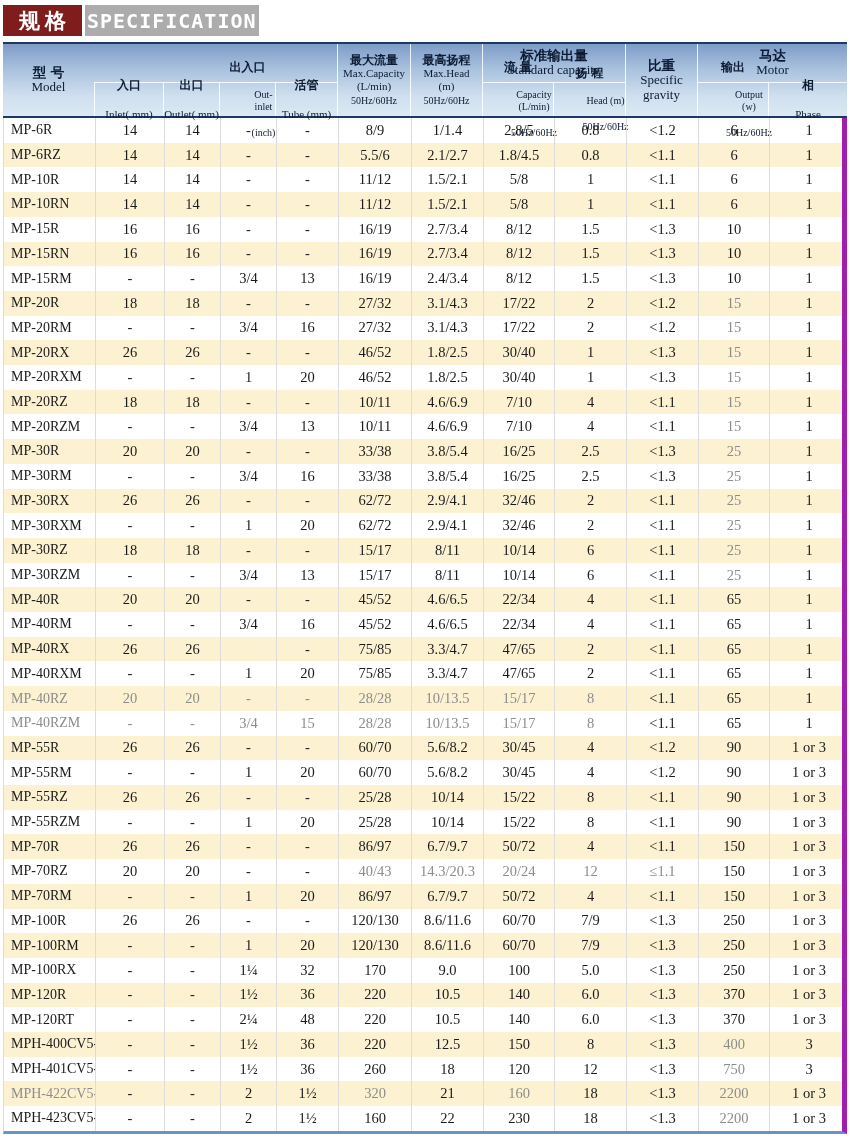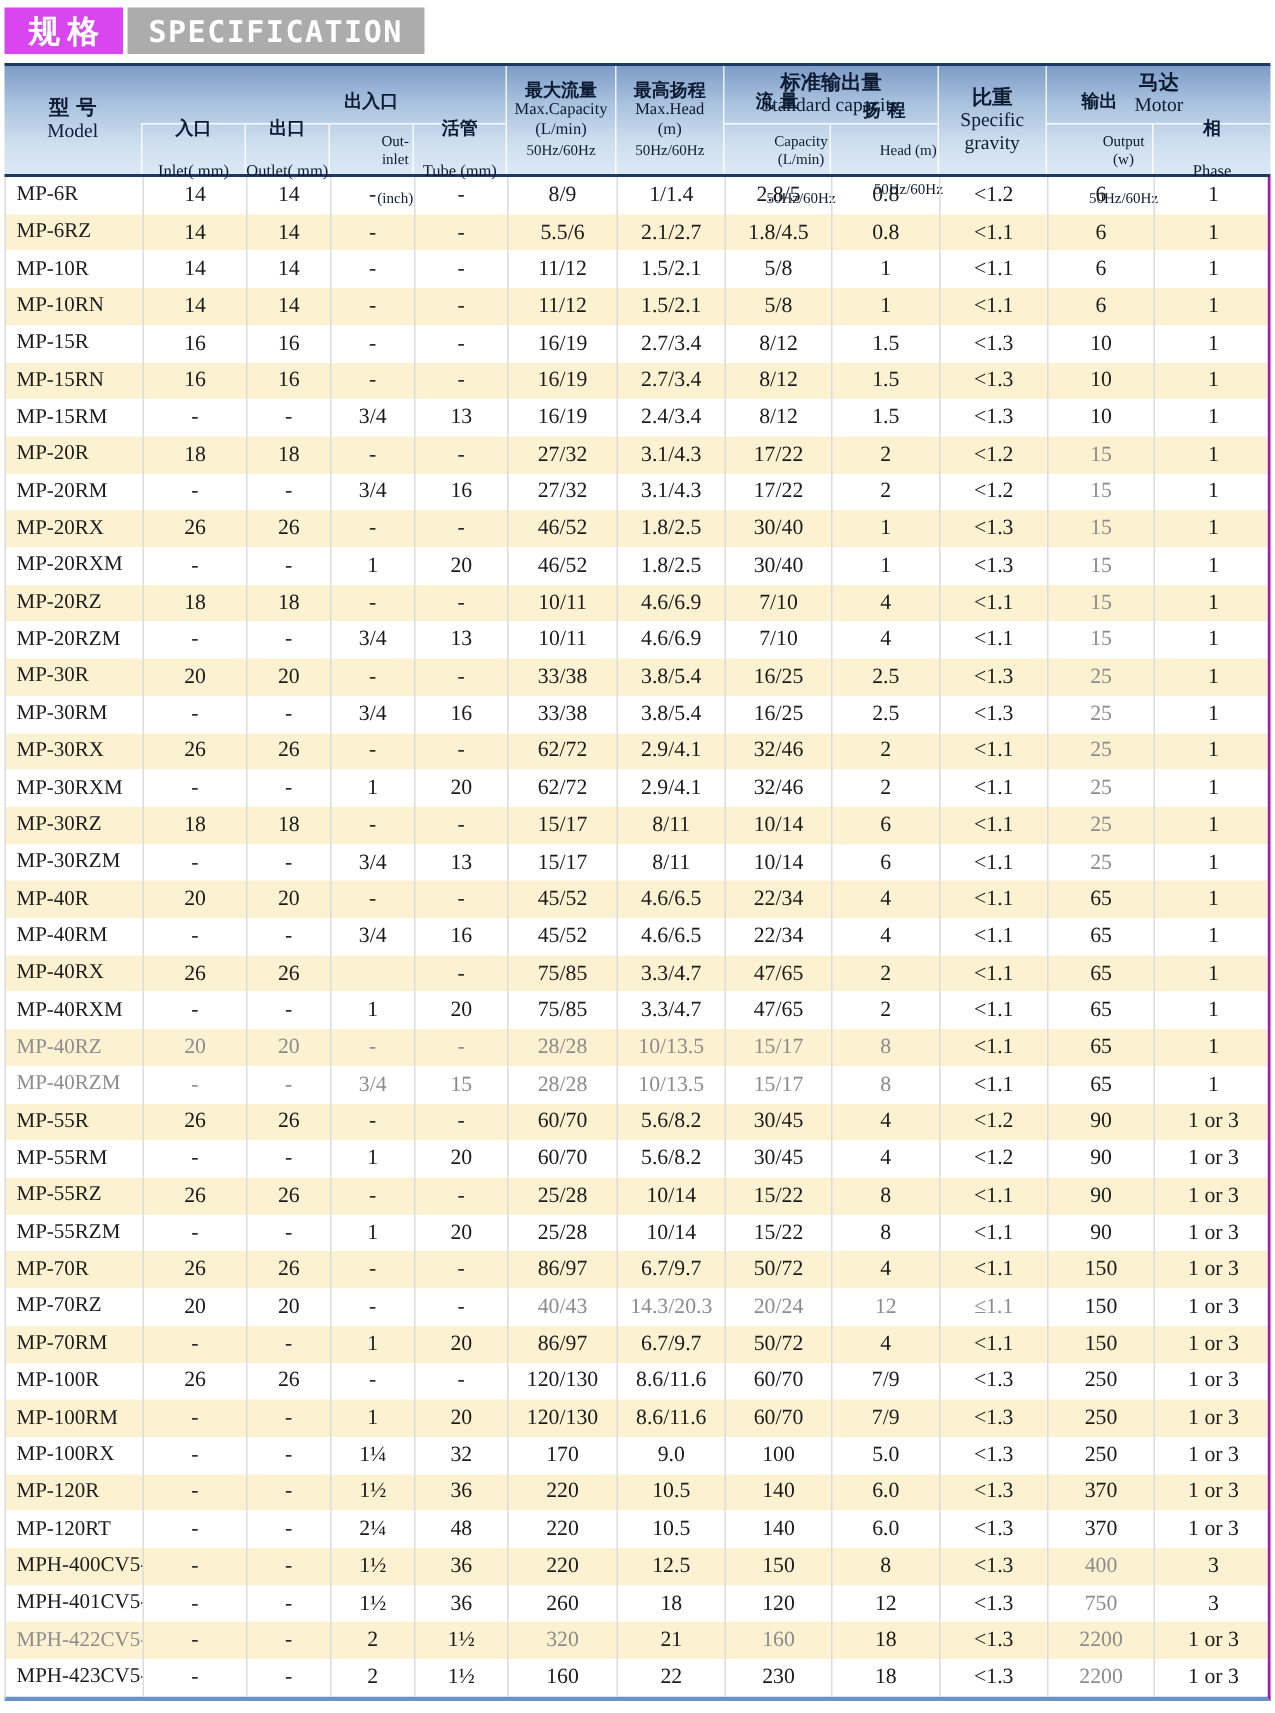--- a/index.html
+++ b/index.html
@@ -1,23 +1,23 @@
 <!DOCTYPE html>
 <html><head>
 <meta charset="utf-8">
 <style>
   html,body{margin:0;padding:0;background:#fff;}
   body{width:850px;height:1142px;position:relative;font-family:"Liberation Serif",serif;-webkit-font-smoothing:antialiased;}
 
   
   .titlebar{position:absolute;left:3px;top:5px;display:flex;align-items:stretch;height:31px;}
-  .title-cn{background:#d946ef;color:#fff;font-family:"DejaVu Sans",sans-serif;font-weight:bold;
+  .title-cn{background:#7f1d1d;color:#fff;font-family:"DejaVu Sans",sans-serif;font-weight:bold;
             font-size:21px;letter-spacing:5px;display:flex;align-items:center;padding:0 11px 0 16px;}
   .title-en{background:#ACACAC;color:#fff;font-family:"DejaVu Sans Mono",monospace;font-weight:bold;
-            font-size:20px;letter-spacing:1px;display:flex;align-items:center;padding:0 14px;margin-left:3px;}
+            font-size:20px;letter-spacing:1px;display:flex;align-items:center;padding:0 2px;margin-left:3px;}
 
   
   .spec-table{position:absolute;left:3px;top:42px;width:844px;}
   :root{--cols:91px 69px 56px 56px 62px 73px 72px 71px 72px 72px 71px 79px;}
 
   
   .thead{display:grid;grid-template-columns:var(--cols);grid-template-rows:38px 34px;
          background:linear-gradient(180deg,#7E9CC8 0%,#A9C2DE 35%,#CFDfEF 72%,#DCE8F4 100%);
          border-top:2px solid #1C3A64;border-bottom:2px solid #1C3A64;color:#0D1B33;}
   .hcell{display:flex;flex-direction:column;align-items:center;justify-content:center;text-align:center;
@@ -26,21 +26,21 @@
   .hcell.sub{border-top:1px solid rgba(255,255,255,.85);gap:15px;}
   .rowspan2{grid-row:1 / 3;}
   .cn{font-family:"DejaVu Sans",sans-serif;font-weight:bold;font-size:13.5px;}
   .cn.small{font-size:12px;}
   .en{font-family:"Liberation Serif",serif;font-size:13px;}
   .en.small{font-size:11px;}
   .en.tiny{font-size:10px;margin-left:32px;}
   .freq{font-family:"Liberation Serif",serif;font-size:10px;margin-top:3px;}
 
   
-  .tbody{border-left:1px solid #DCDCDC;border-right:2px solid #a21caf;border-bottom:3px solid #6B92C7;}
+  .tbody{border-left:1px solid #DCDCDC;border-right:5px solid #a21caf;border-bottom:3px solid #6B92C7;}
   .trow{display:grid;grid-template-columns:var(--cols);height:24.71px;background:#fff;}
   .trow:nth-child(even){background:#FCF2D1;}
   .tcell{display:flex;align-items:center;justify-content:center;font-size:14.5px;color:#1A1A1A;
          border-left:1px solid #DCDCDC;overflow:hidden;white-space:nowrap;}
   .tcell.c0{justify-content:flex-start;padding-left:7px;border-left:none;font-size:14px;}
   .tcell.gray{color:#8C8C8C;}
 </style>
 </head>
 <body>
 

